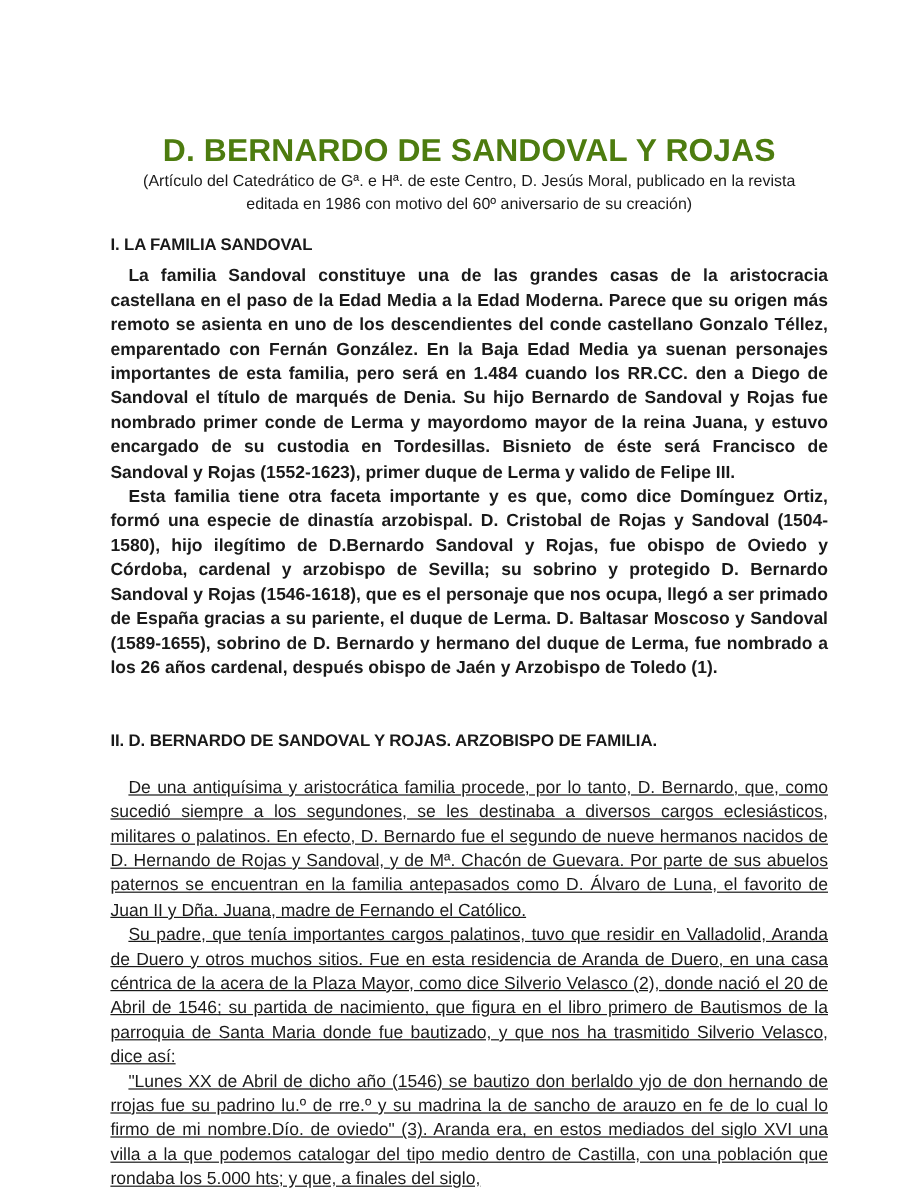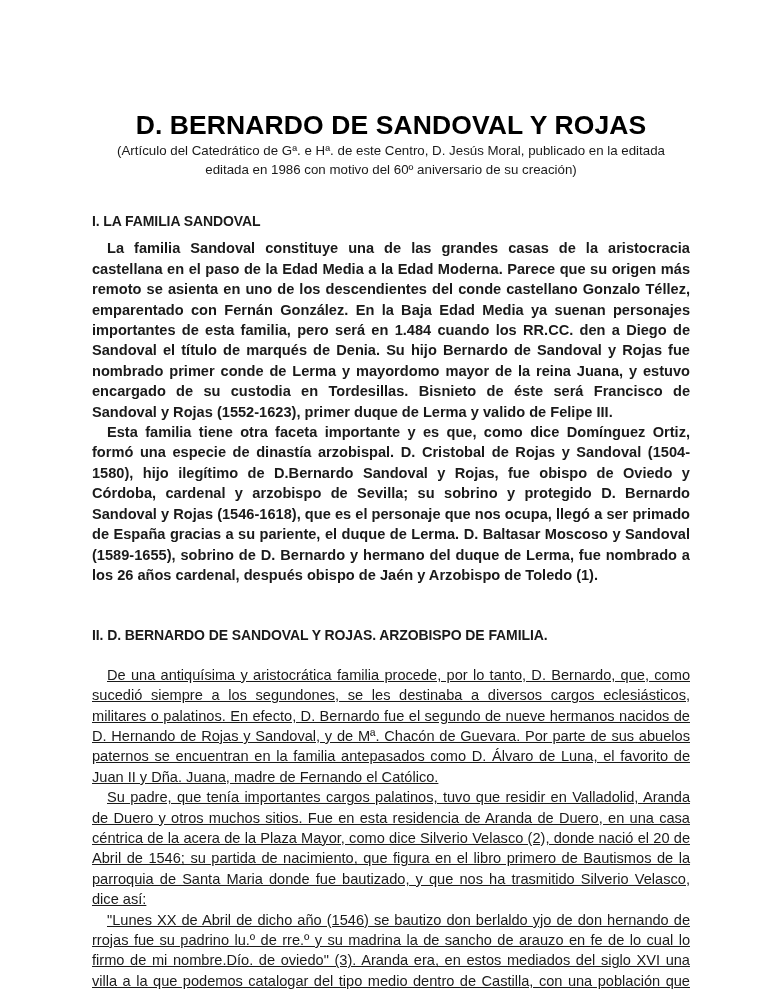--- a/index.html
+++ b/index.html
@@ -4,39 +4,39 @@
   <style>
     html, body { margin: 0; padding: 0; background: #ffffff; }
     body { width: 768px; height: 994px; overflow: hidden; position: relative; }
     .page {
       position: absolute; left: 92px; top: 110px; width: 598px;
       font-family: "Liberation Sans", sans-serif; color: #1a1a1a;
       font-size: 14.6px; line-height: 20.4px;
     }
     .title {
       text-align: center; font-weight: bold; font-size: 26.5px; line-height: 30px;
-      margin: 0 -20px; letter-spacing: 0.1px; color: #000000;
+      margin: 0 -20px; letter-spacing: 0.1px; color: #4d7c0f;
     }
     .subtitle {
       text-align: center; font-size: 13.3px; line-height: 19px; margin: 1px -14px 0 -14px;
     }
     .h { font-weight: bold; font-size: 14px; margin: 0; letter-spacing: -0.1px; }
-    .h1 { margin-top: 32px; }
+    .h1 { margin-top: 14px; }
     .h2 { margin-top: 40px; }
     p { margin: 0; text-align: justify; text-indent: 15px; }
     .body1 { margin-top: 7px; font-weight: bold; }
     .body2 { margin-top: 19px; text-decoration: underline; }
   </style>
 </head>
 <body>
 
 <div class="page">
   <div class="title">D. BERNARDO DE SANDOVAL Y ROJAS</div>
   <div class="subtitle">
-    <div>(Artículo del Catedrático de Gª. e Hª. de este Centro, D. Jesús Moral, publicado en la editada</div>
+    <div>(Artículo del Catedrático de Gª. e Hª. de este Centro, D. Jesús Moral, publicado en la revista</div>
     <div>editada en 1986 con motivo del 60º aniversario de su creación)</div>
   </div>
 
   <div class="h h1">I. LA FAMILIA SANDOVAL</div>
   <div class="body1">
     <p>La familia Sandoval constituye una de las grandes casas de la aristocracia castellana en el paso de la Edad Media a la Edad Moderna. Parece que su origen más remoto se asienta en uno de los descendientes del conde castellano Gonzalo Téllez, emparentado con Fernán González. En la Baja Edad Media ya suenan personajes importantes de esta familia, pero será en 1.484 cuando los RR.CC. den a Diego de Sandoval el título de marqués de Denia. Su hijo Bernardo de Sandoval y Rojas fue nombrado primer conde de Lerma y mayordomo mayor de la reina Juana, y estuvo encargado de su custodia en Tordesillas. Bisnieto de éste será Francisco de Sandoval y Rojas (1552-1623), primer duque de Lerma y valido de Felipe III.</p>
     <p>Esta familia tiene otra faceta importante y es que, como dice Domínguez Ortiz, formó una especie de dinastía arzobispal. D. Cristobal de Rojas y Sandoval (1504-1580), hijo ilegítimo de D.Bernardo Sandoval y Rojas, fue obispo de Oviedo y Córdoba, cardenal y arzobispo de Sevilla; su sobrino y protegido D. Bernardo Sandoval y Rojas (1546-1618), que es el personaje que nos ocupa, llegó a ser primado de España gracias a su pariente, el duque de Lerma. D. Baltasar Moscoso y Sandoval (1589-1655), sobrino de D. Bernardo y hermano del duque de Lerma, fue nombrado a los 26 años cardenal, después obispo de Jaén y Arzobispo de Toledo (1).</p>
   </div>
 
   <div class="h h2">II. D. BERNARDO DE SANDOVAL Y ROJAS. ARZOBISPO DE FAMILIA.</div>

